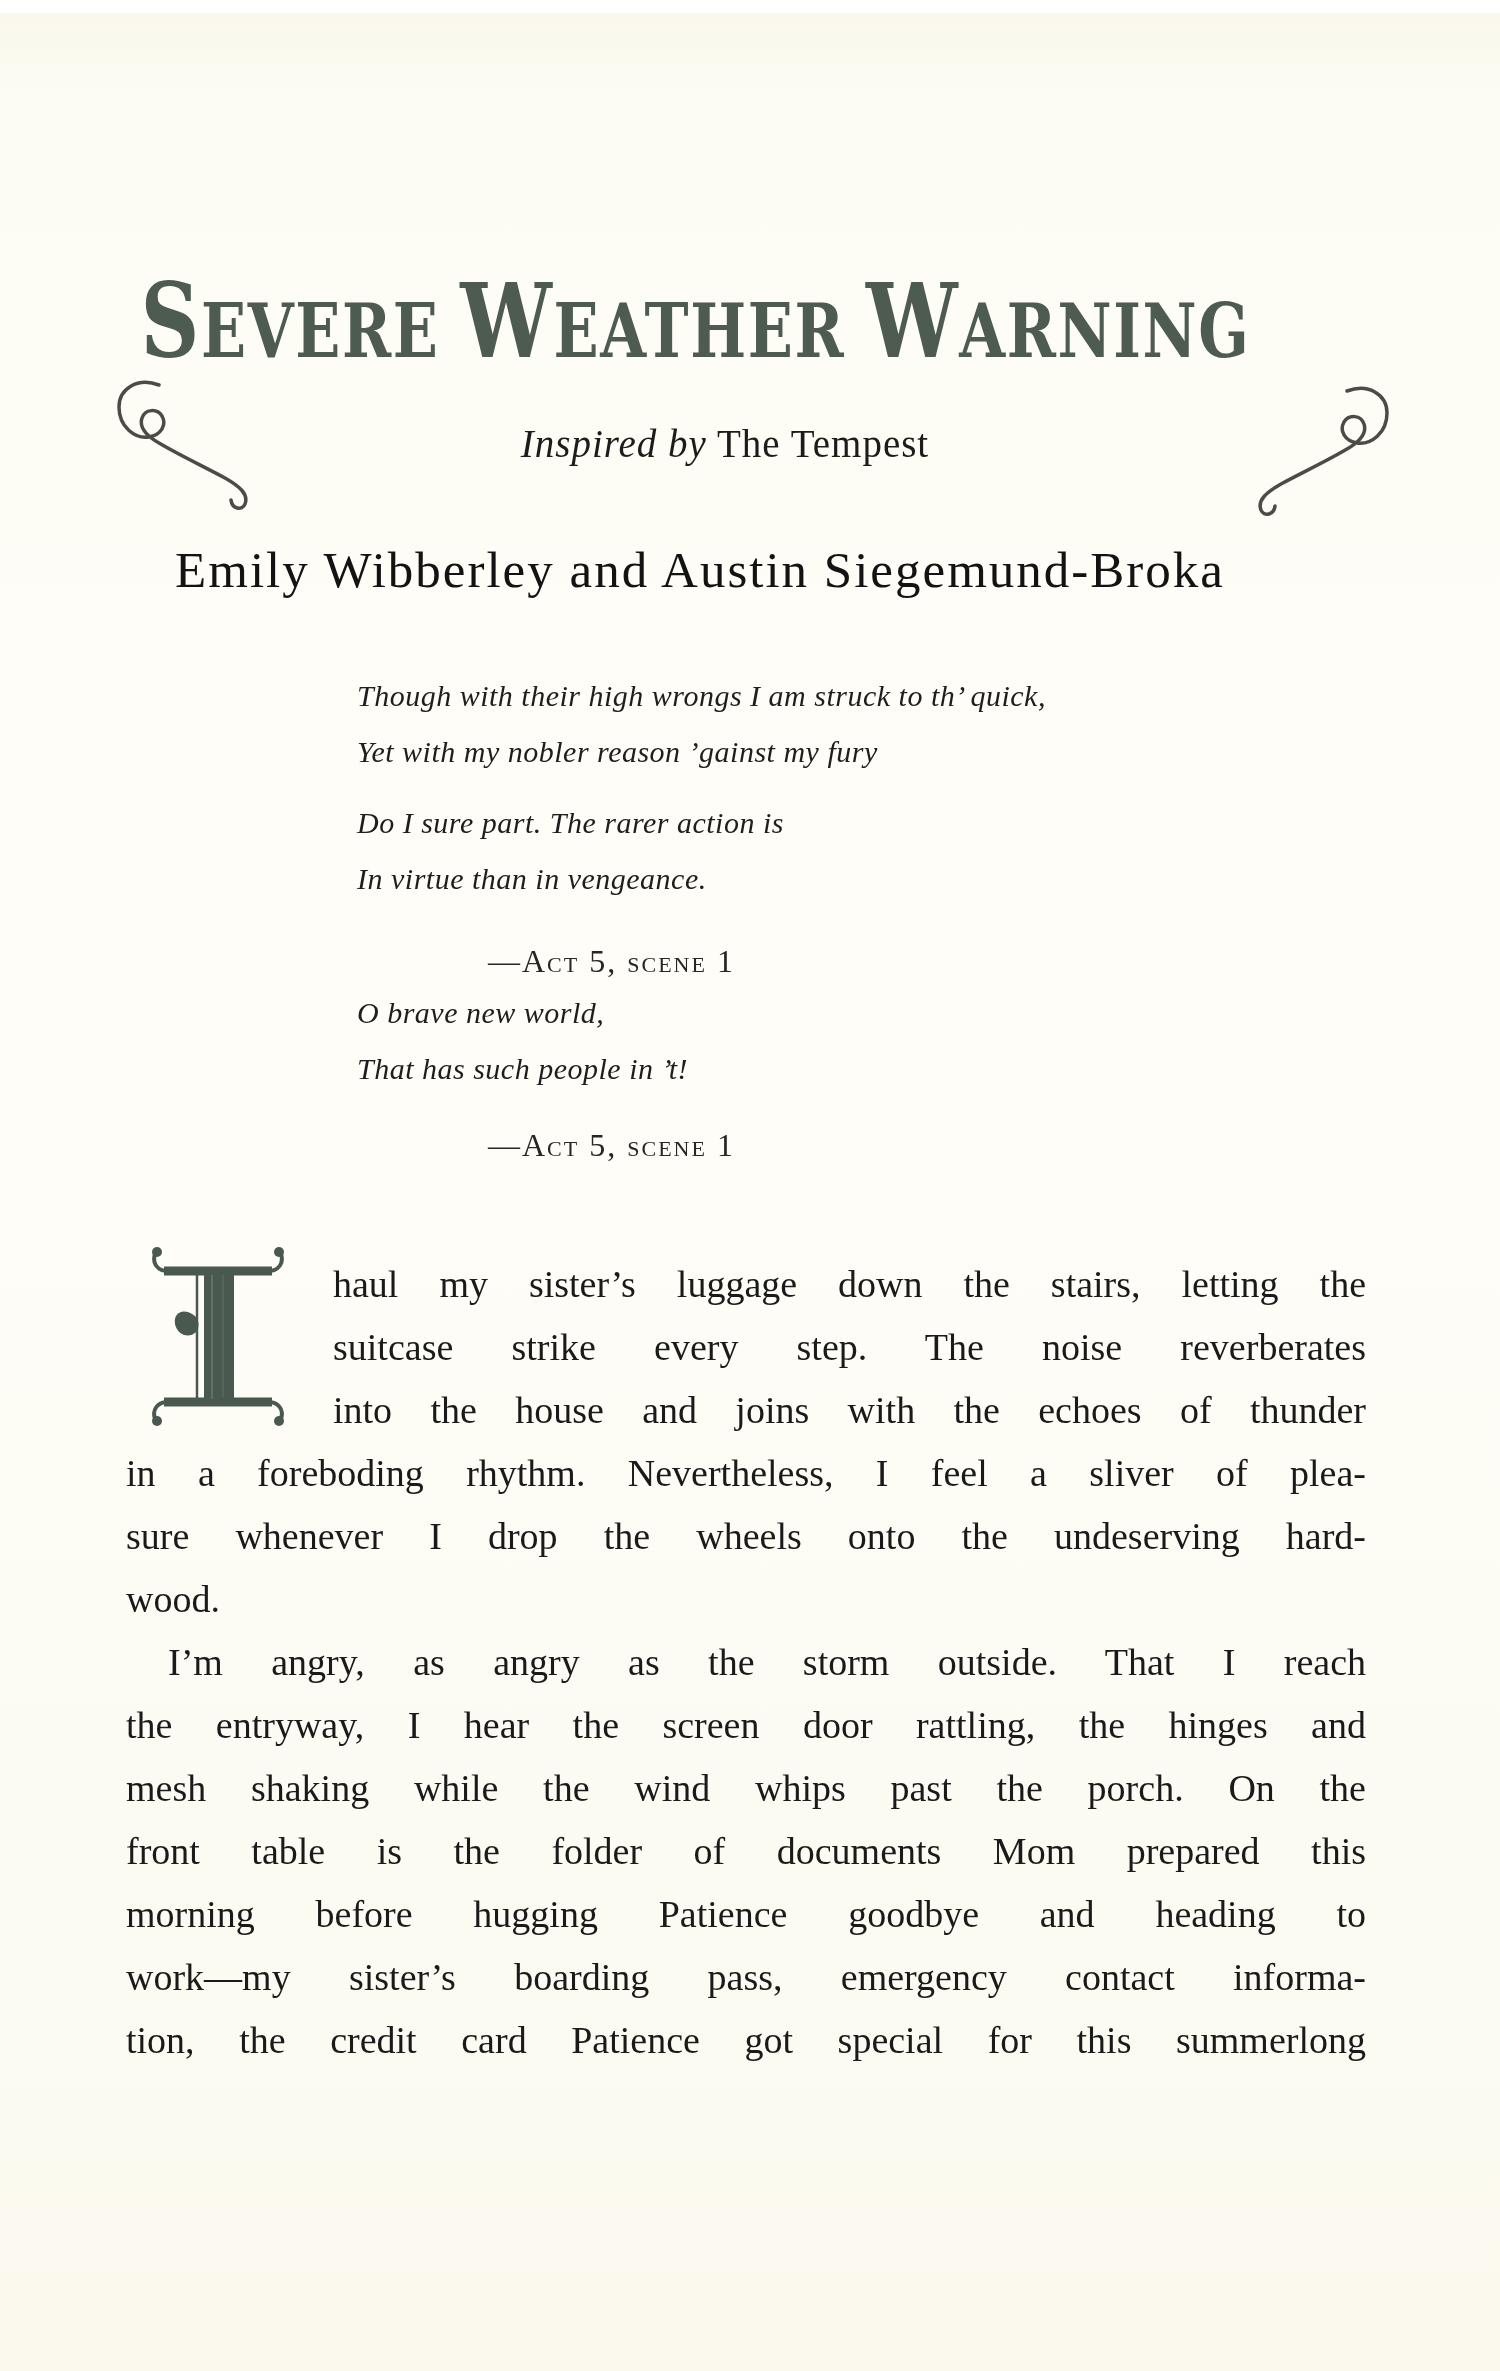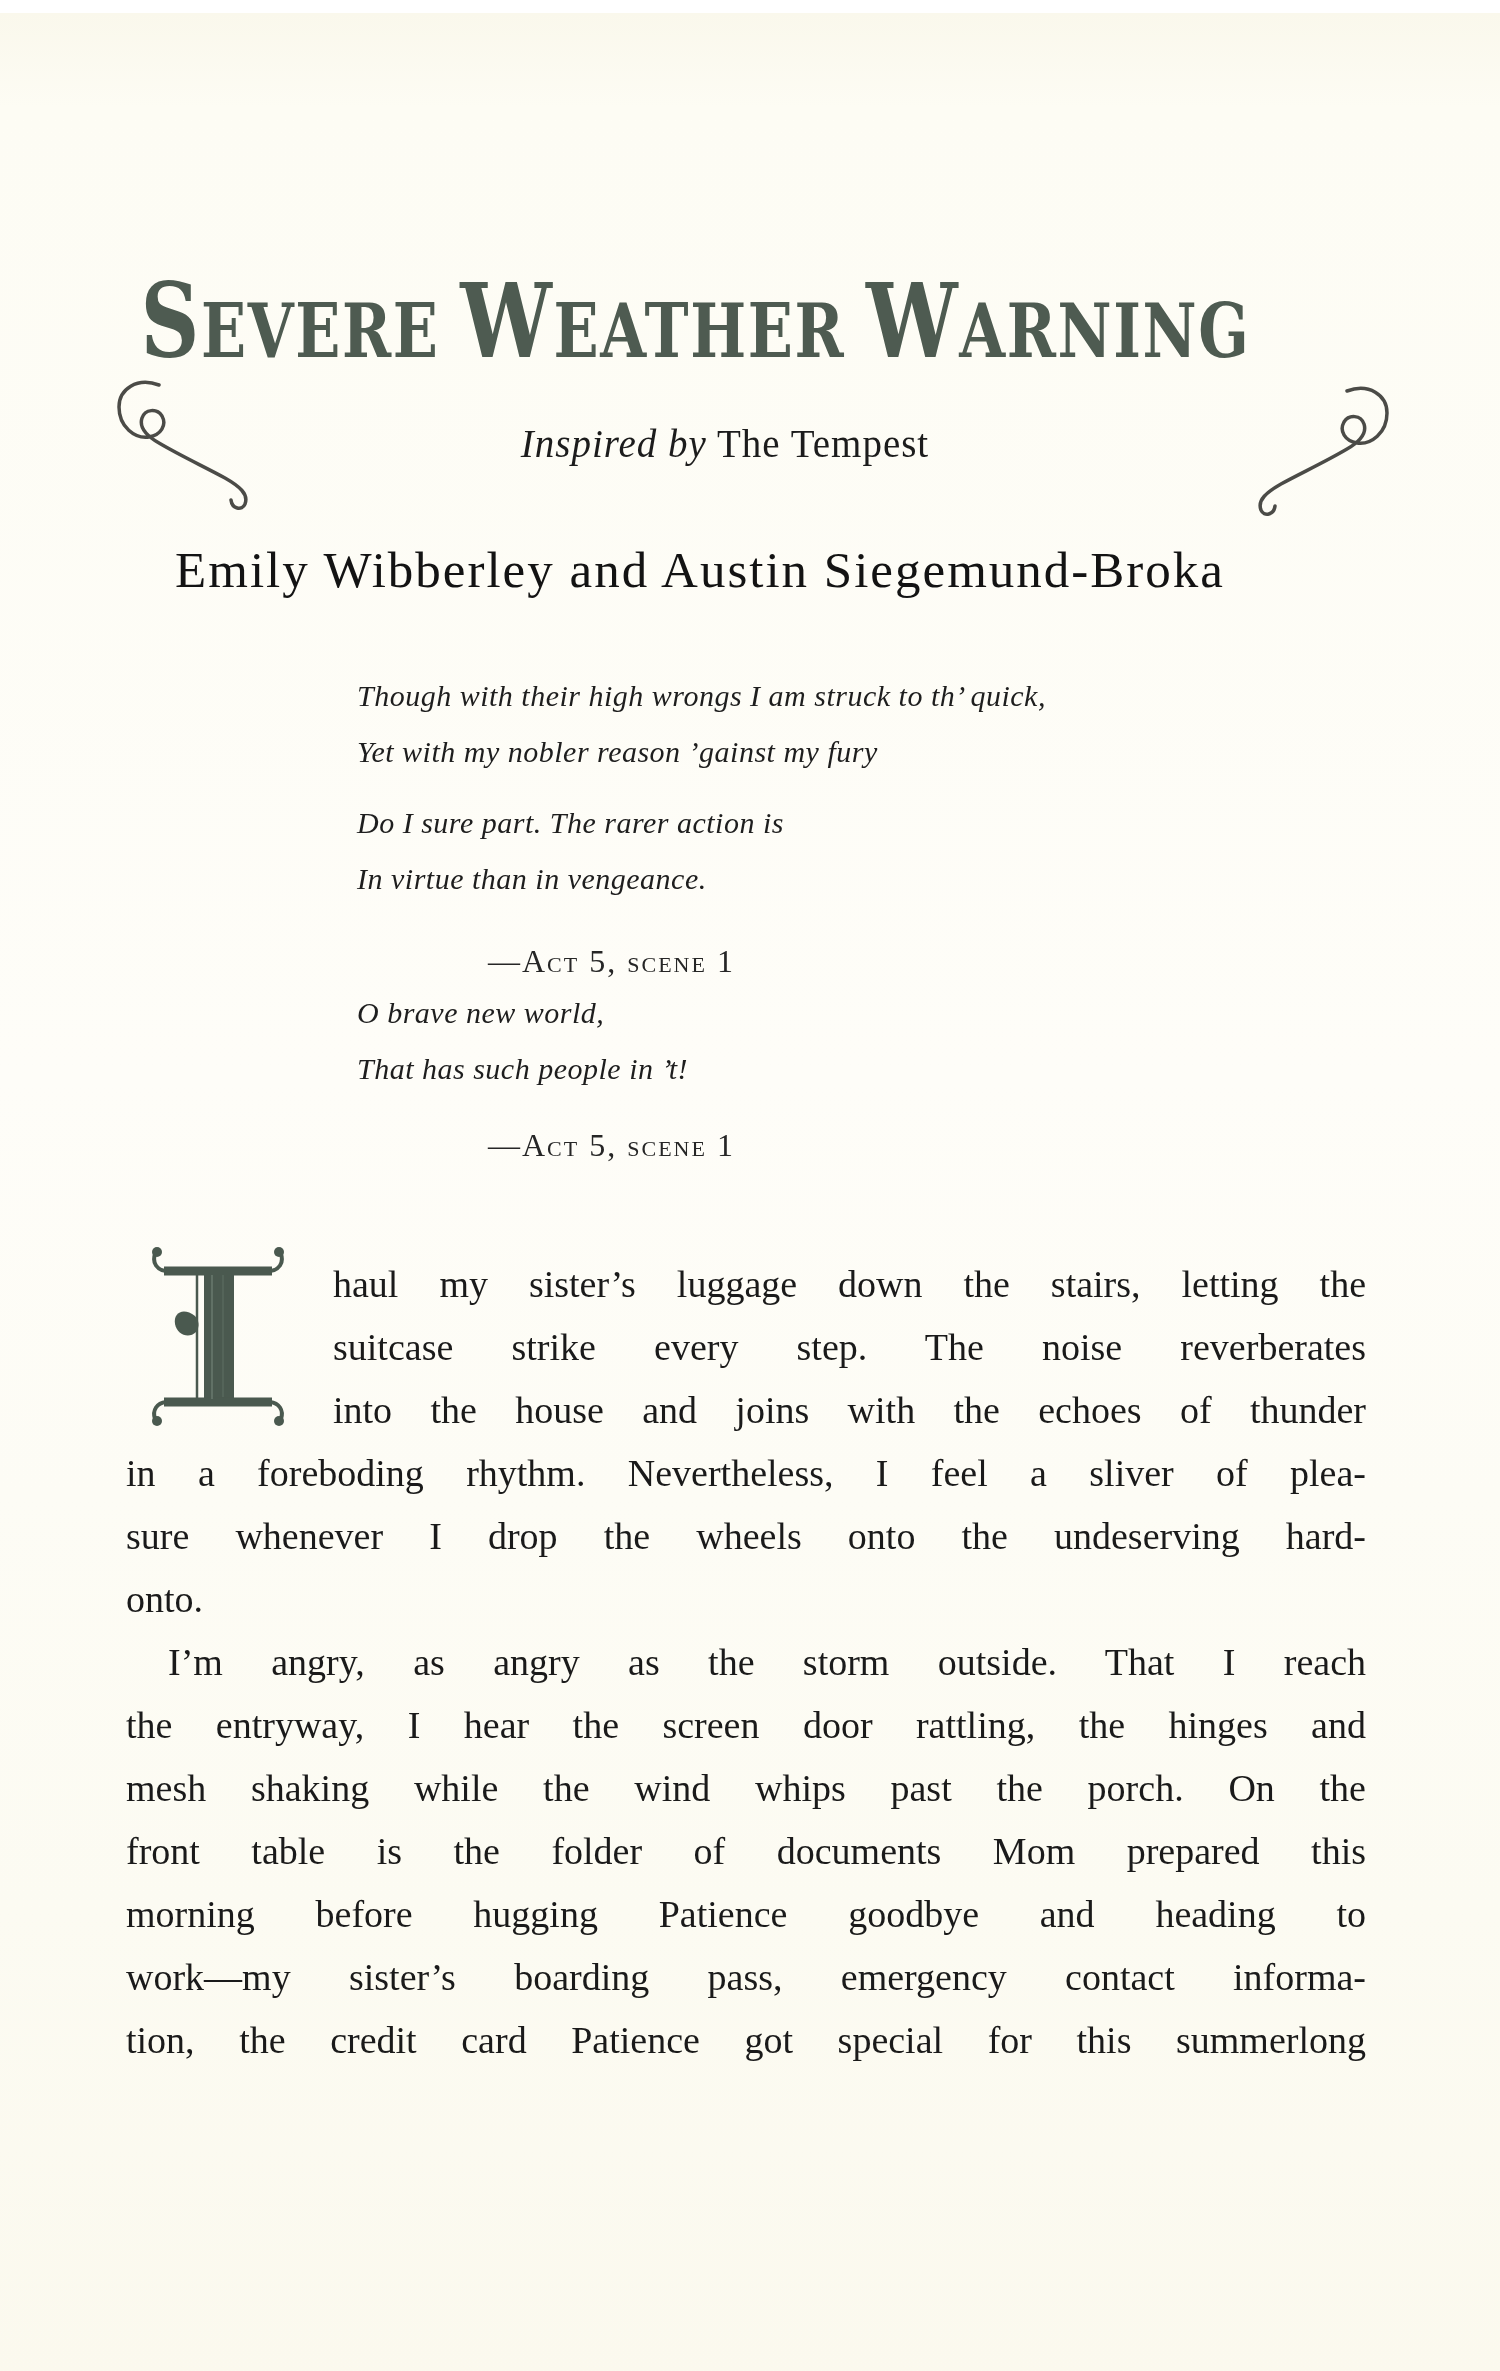--- a/index.html
+++ b/index.html
@@ -146,21 +146,21 @@
         </svg>
       </div>
       <div class="opening-lines">
         <div class="bl jl">haul my sister’s luggage down the stairs, letting the</div>
         <div class="bl jl">suitcase strike every step. The noise reverberates</div>
         <div class="bl jl">into the house and joins with the echoes of thunder</div>
       </div>
     </div>
     <div class="bl jl">in a foreboding rhythm. Nevertheless, I feel a sliver of plea-</div>
     <div class="bl jl">sure whenever I drop the wheels onto the undeserving hard-</div>
-    <div class="bl">onto.</div>
+    <div class="bl">wood.</div>
     <div class="bl jl indent">I’m angry, as angry as the storm outside. That I reach</div>
     <div class="bl jl">the entryway, I hear the screen door rattling, the hinges and</div>
     <div class="bl jl">mesh shaking while the wind whips past the porch. On the</div>
     <div class="bl jl">front table is the folder of documents Mom prepared this</div>
     <div class="bl jl">morning before hugging Patience goodbye and heading to</div>
     <div class="bl jl">work—my sister’s boarding pass, emergency contact informa-</div>
     <div class="bl jl">tion, the credit card Patience got special for this summerlong</div>
   </div>
 
 </div>

